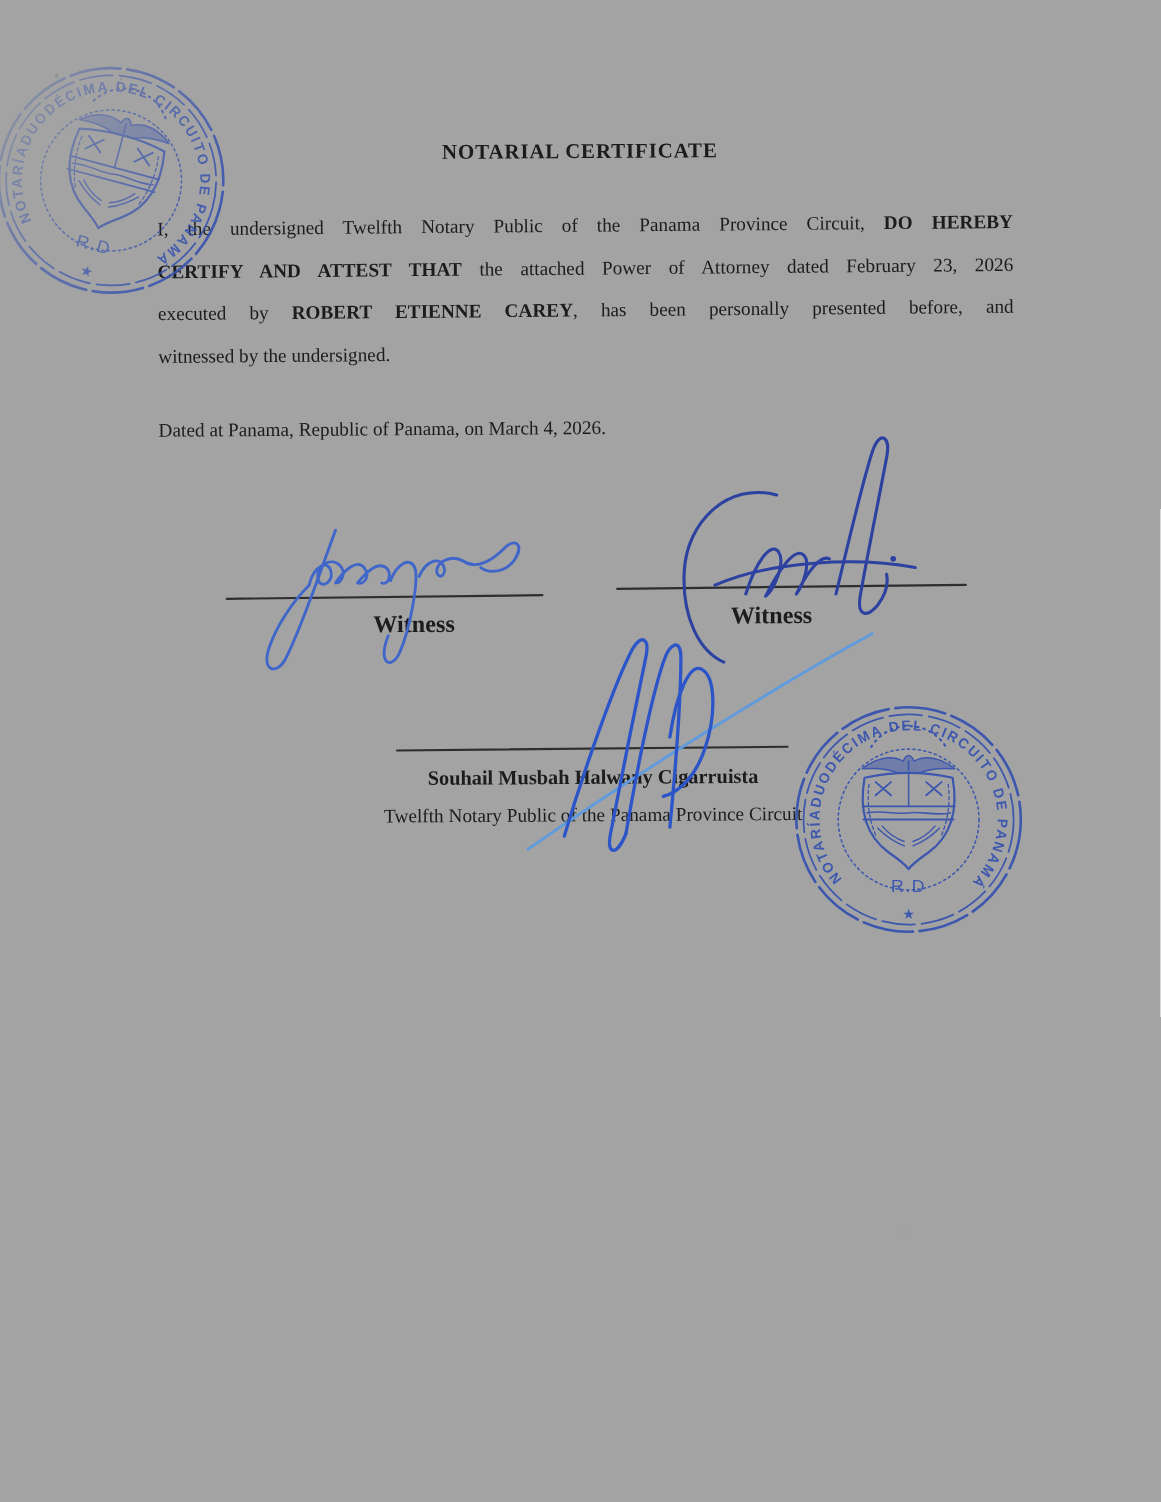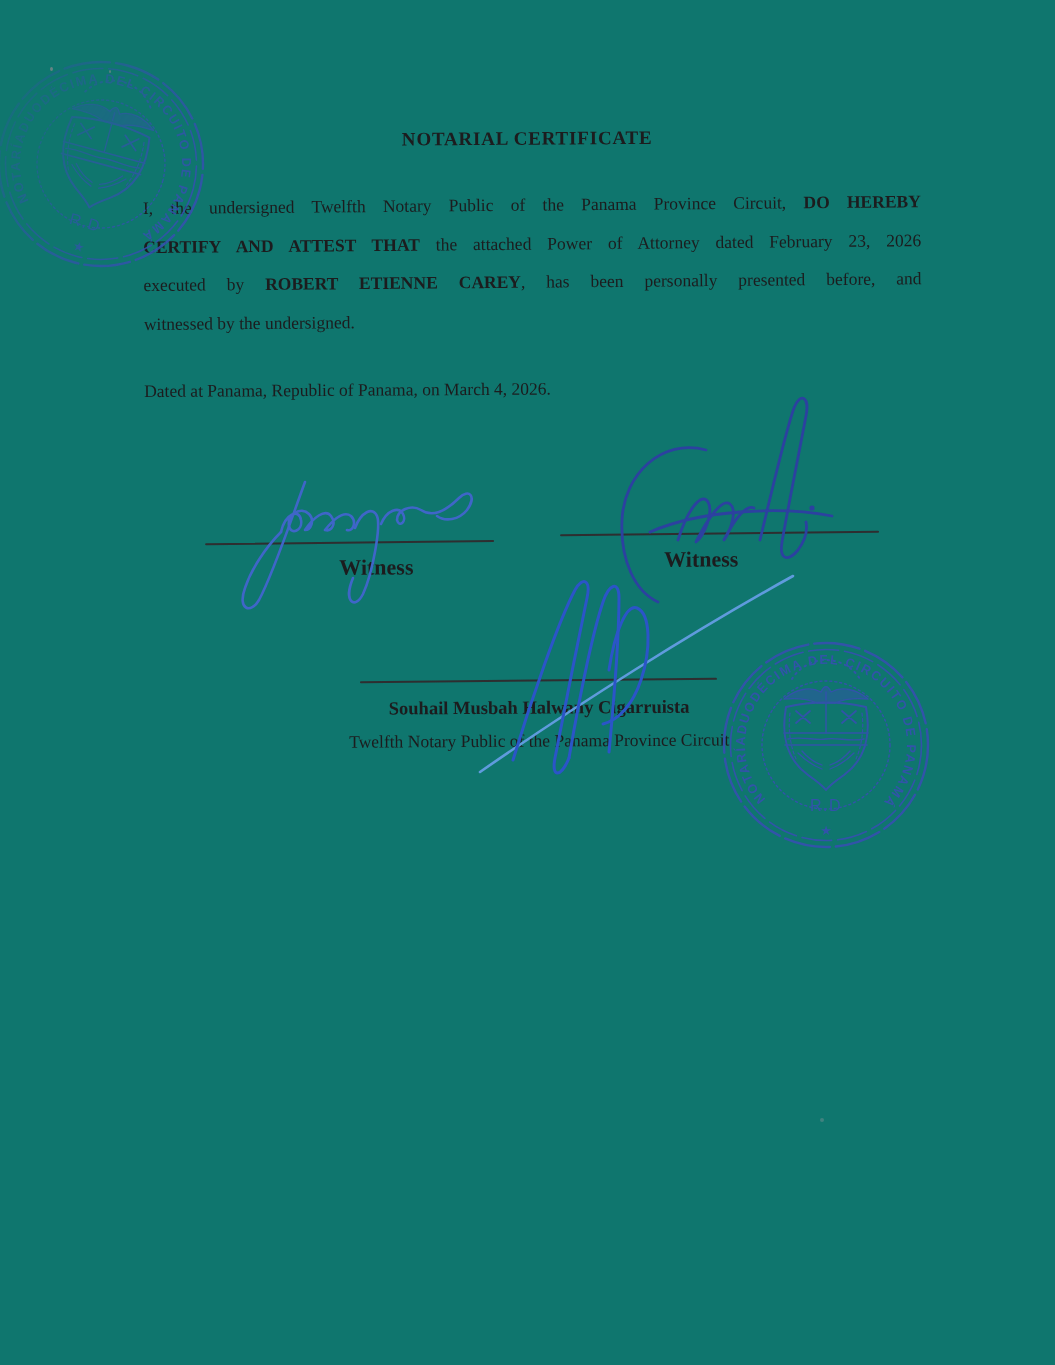--- a/index.html
+++ b/index.html
@@ -1,19 +1,19 @@
 <!DOCTYPE html>
 <html><head>
 <meta charset="utf-8">
 <style>
   html,body{margin:0;padding:0;background:#ffffff;}
   .page{
     position:relative;
     width:1055px;height:1365px;
-    background:#0f766e;
+    background:#a3a3a3;
     overflow:hidden;
     font-family:"Liberation Serif","DejaVu Serif",serif;
     color:#1c1c1e;
   }
   .scan{
     position:absolute;left:0;top:0;width:100%;height:100%;
     transform:rotate(-0.35deg);
     transform-origin:140px 200px;
     z-index:1;
   }

